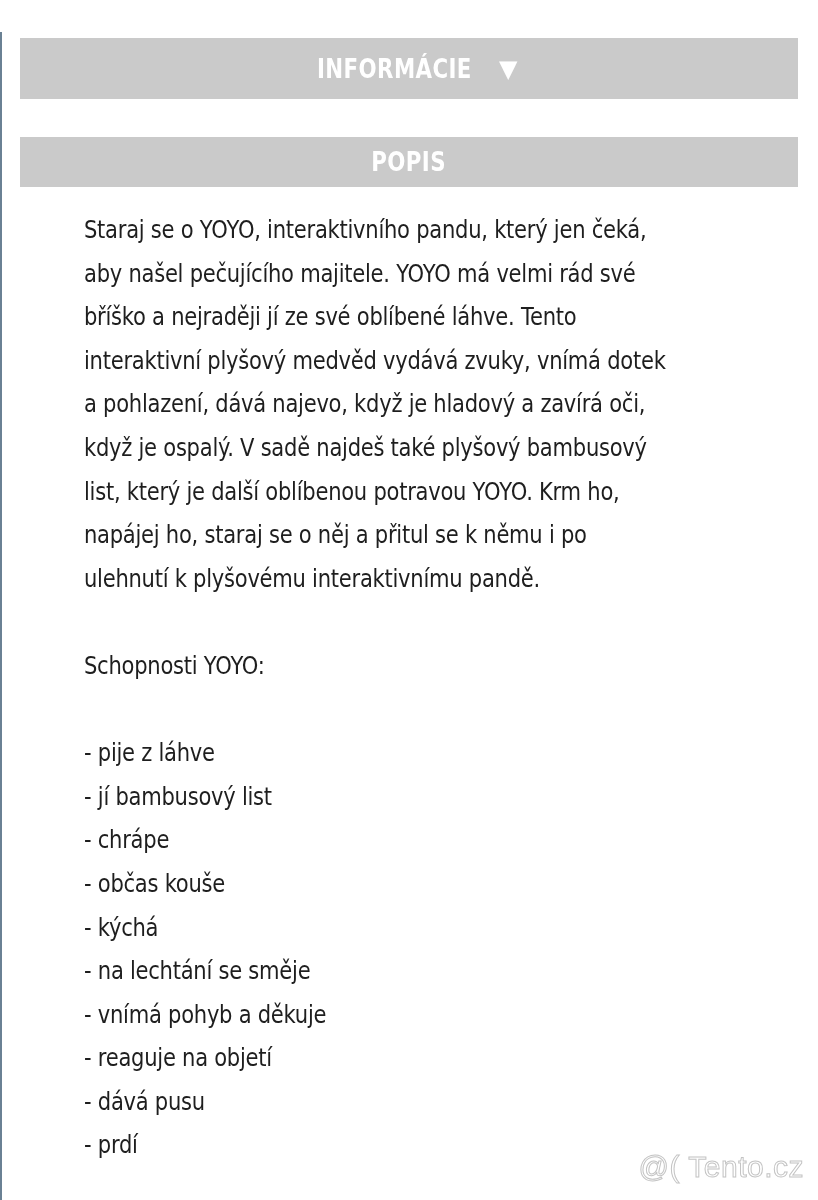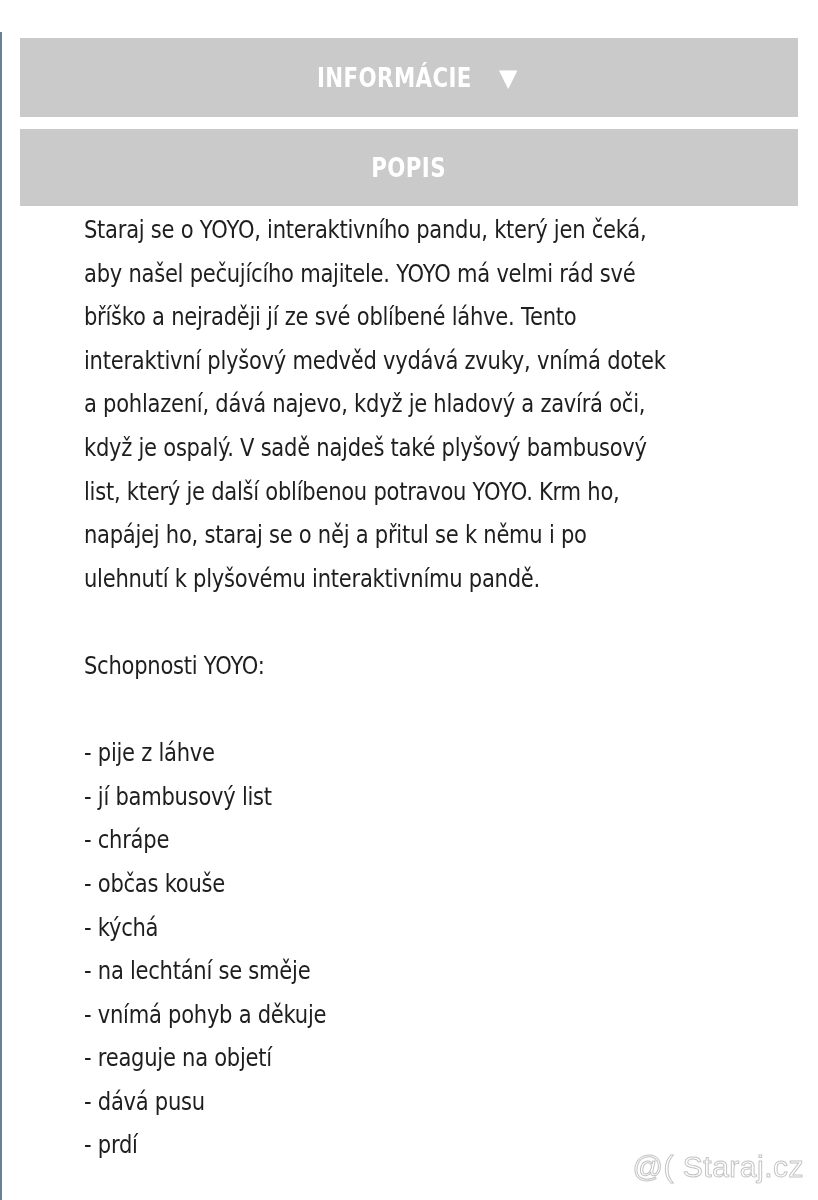--- a/index.html
+++ b/index.html
@@ -34,25 +34,25 @@
       font-size: 26px;
       letter-spacing: 0.5px;
       box-sizing: border-box;
       display: flex;
       align-items: center;
       justify-content: center;
       cursor: pointer;
     }
     .bar-info {
       top: 38px;
-      height: 79px;
+      height: 61px;
     }
     .bar-popis {
-      top: 129px;
-      height: 77px;
+      top: 137px;
+      height: 50px;
     }
     .bar-label {
       display: inline-block;
       transform: scaleX(0.82);
     }
     .caret {
       display: inline-block;
       margin-left: 10px;
       font-size: 24px;
     }
@@ -140,13 +140,13 @@
       <li>- kýchá</li>
       <li>- na lechtání se směje</li>
       <li>- vnímá pohyb a děkuje</li>
       <li>- reaguje na objetí</li>
       <li>- dává pusu</li>
       <li>- prdí</li>
     </ul>
   </div>
 </div>
 
-<div class="watermark">@( Staraj.cz</div>
+<div class="watermark">@( Tento.cz</div>
 
 </body></html>

